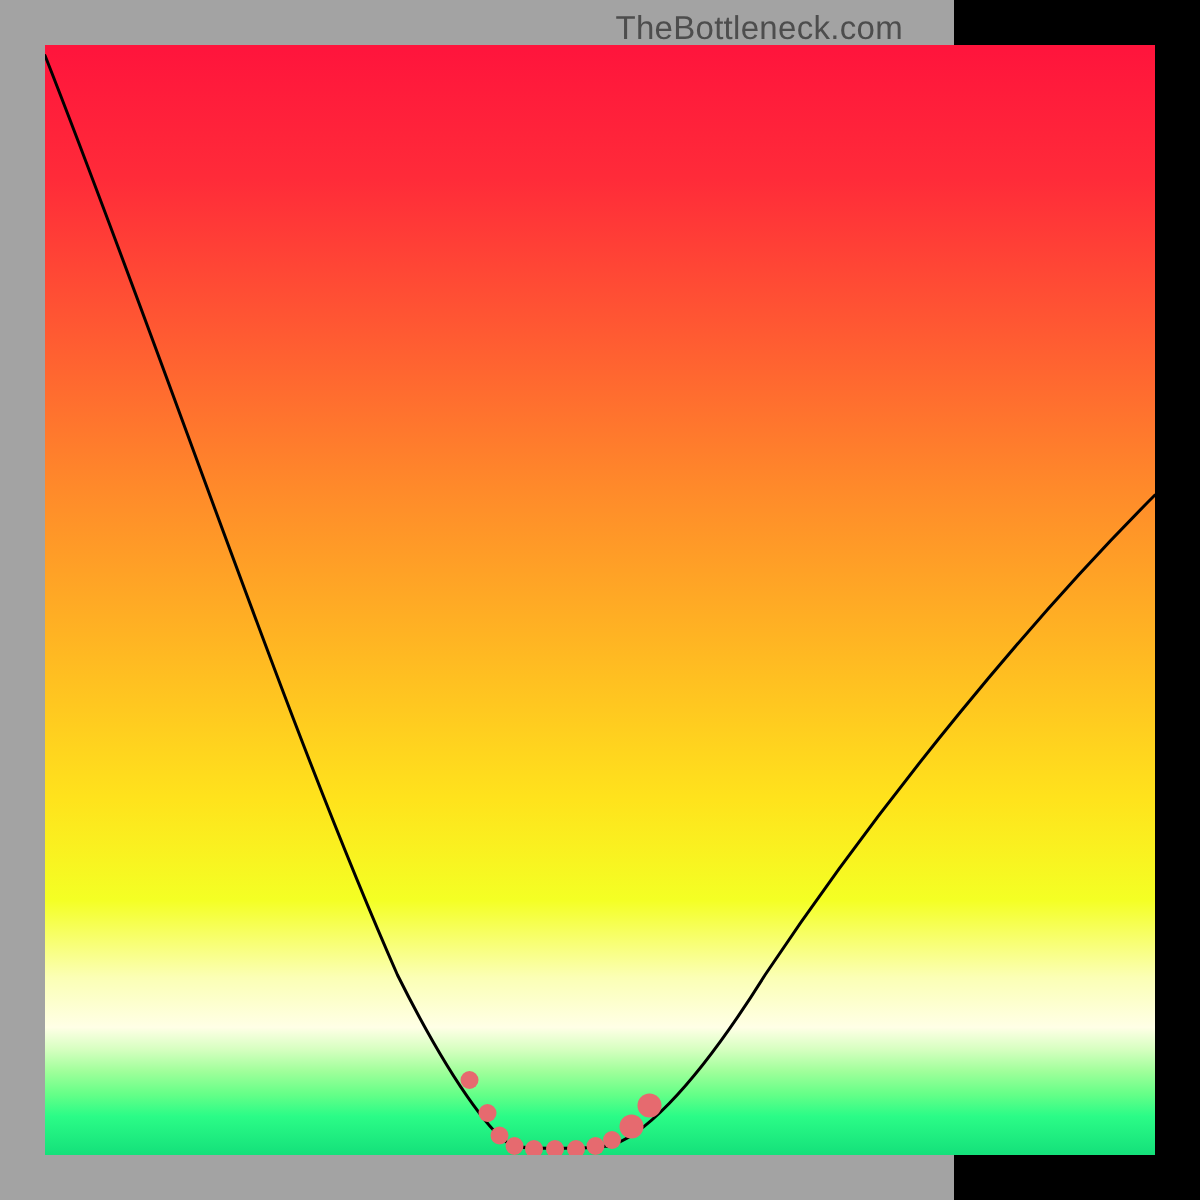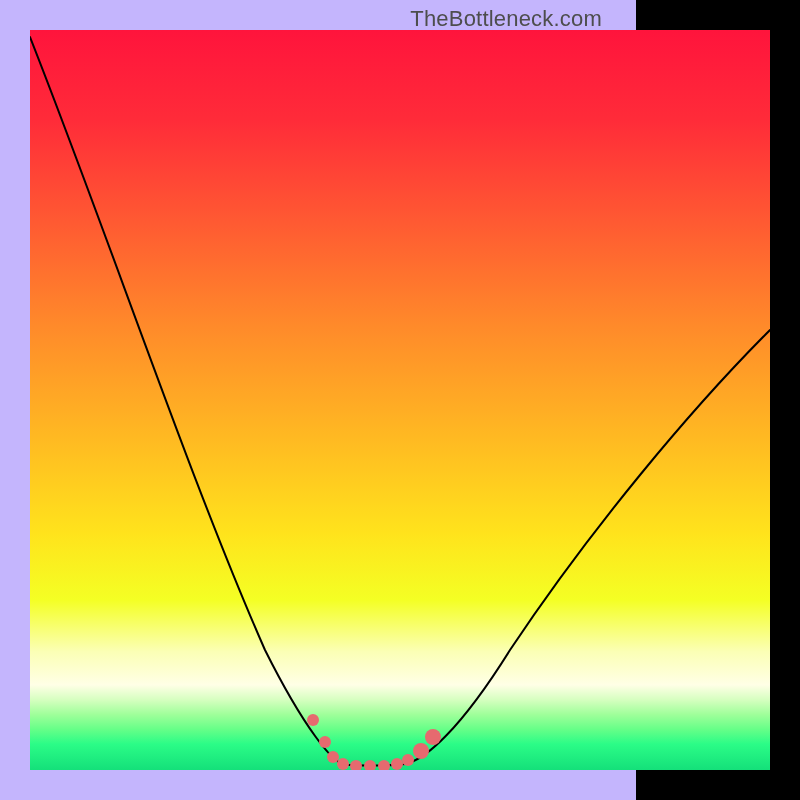--- a/index.html
+++ b/index.html
@@ -10,21 +10,21 @@
     background: #000;
     overflow: hidden;
     font-family: Arial, Helvetica, sans-serif;
   }
   .frame {
     position: absolute;
     top: 0;
     left: 0;
     width: 636px;
     height: 800px;
-    background: #c4b5fd;
+    background: #a3a3a3;
     text-decoration: underline;
   }
   .plot-area {
     position: absolute;
     top: 30px;
     left: 30px;
     width: 740px;
     height: 740px;
   }
   .gradient-bg {

